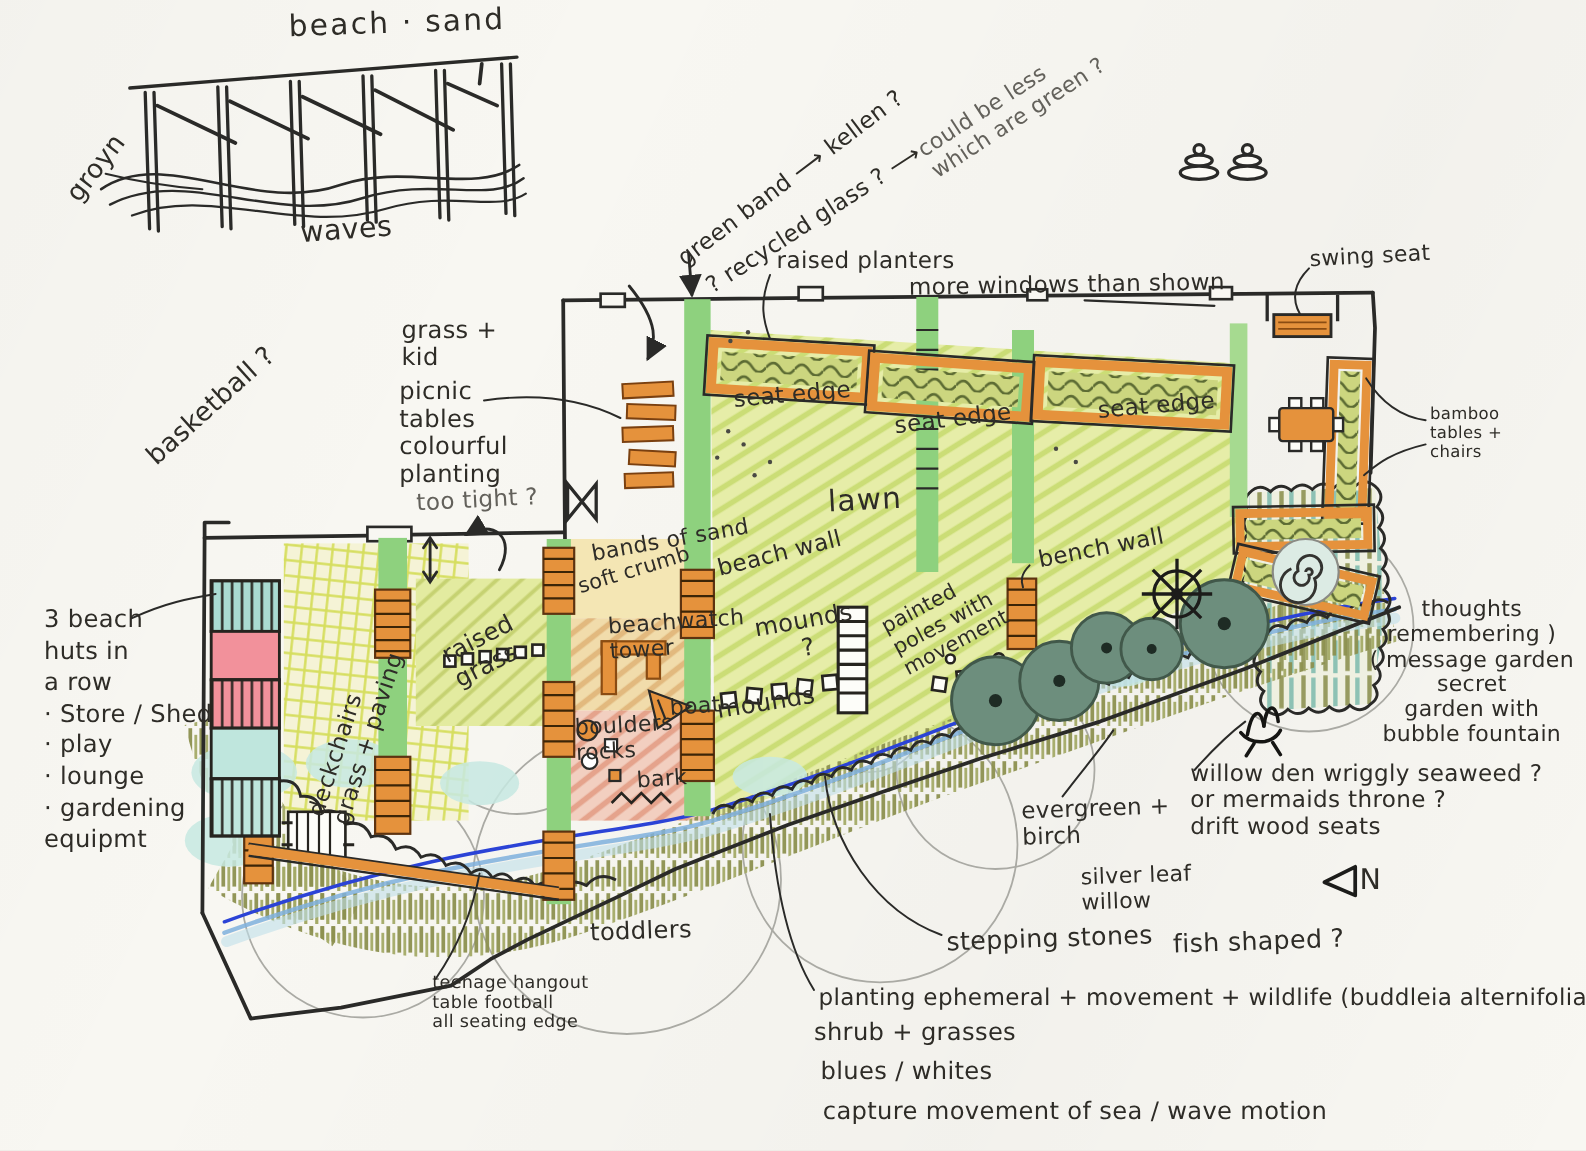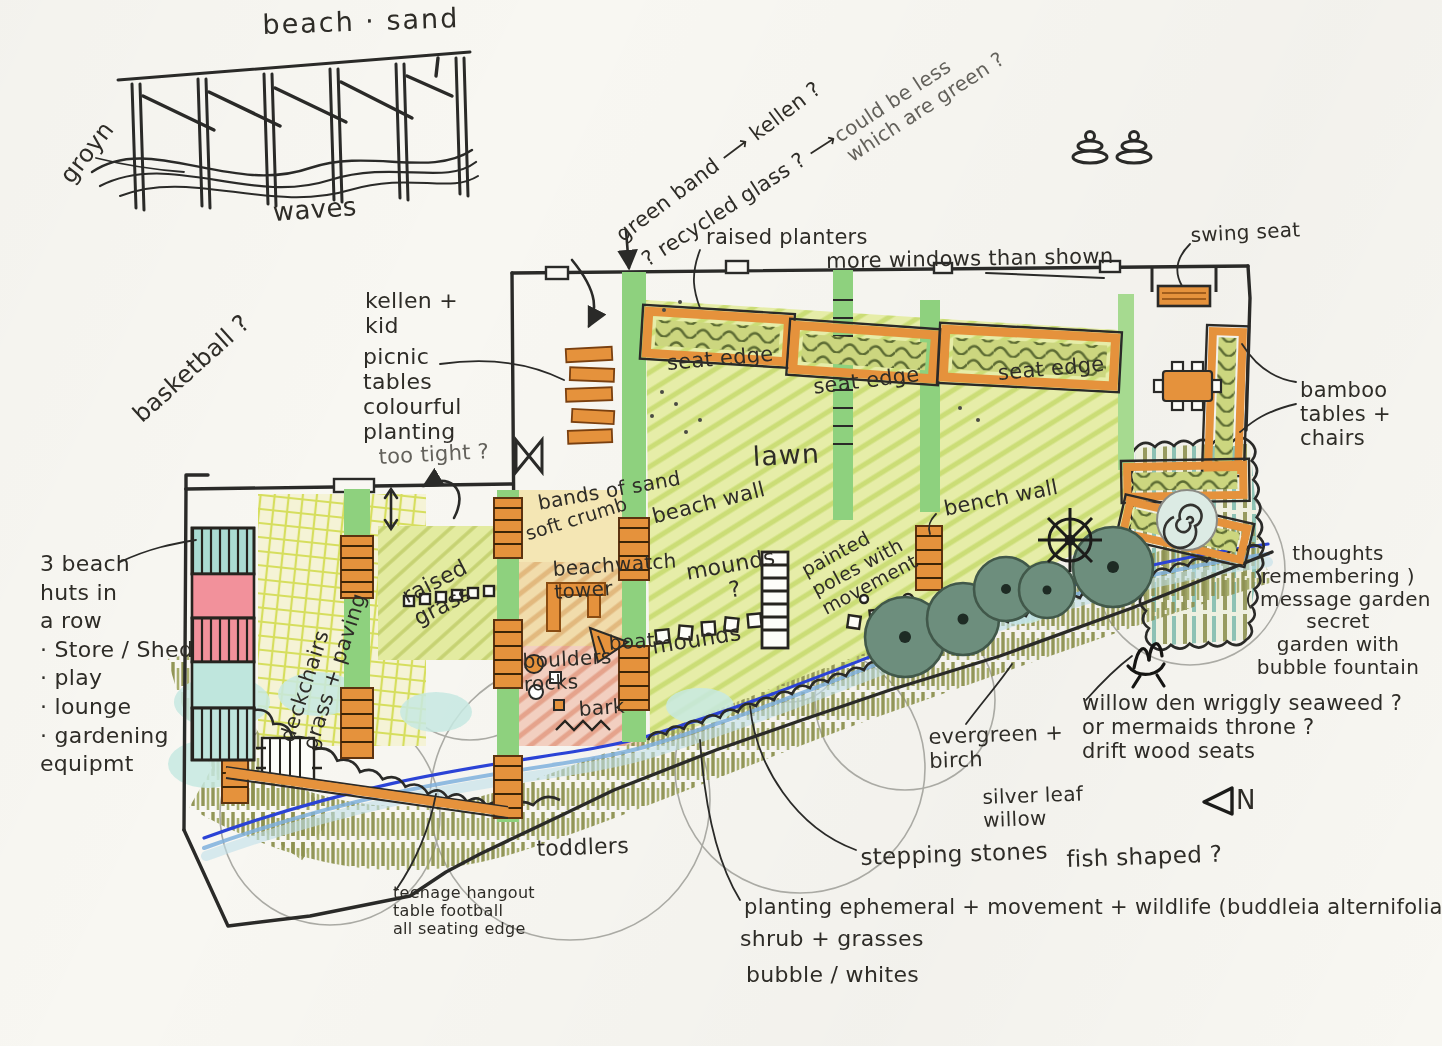--- a/index.html
+++ b/index.html
@@ -408,21 +408,21 @@
 <div class="note nowrap" style="left:272px;top:198px;font-size:26px;transform:rotate(-4deg)">waves</div>
 
 <div class="note nowrap" style="left:612px;top:228px;font-size:21px;transform:rotate(-37deg)">green band ⟶ kellen ?</div>
 <div class="note nowrap" style="left:638px;top:252px;font-size:21px;transform:rotate(-33deg)">? recycled glass ? ⟶</div>
 <div class="note nowrap gray" style="left:830px;top:128px;font-size:20px;transform:rotate(-33deg)">could be less
 which are green ?</div>
 <div class="note nowrap" style="left:706px;top:226px;font-size:21px">raised planters</div>
 <div class="note nowrap" style="left:826px;top:250px;font-size:21px;transform:rotate(-1deg)">more windows than shown</div>
 <div class="note nowrap" style="left:1190px;top:224px;font-size:20px;transform:rotate(-3deg)">swing seat</div>
 
-<div class="note" style="left:365px;top:288px;font-size:22px">kellen +
+<div class="note" style="left:365px;top:288px;font-size:22px">grass +
 kid</div>
 <div class="note" style="left:363px;top:344px;font-size:22px">picnic
 tables
 colourful
 planting</div>
 <div class="note nowrap gray" style="left:378px;top:446px;font-size:21px;transform:rotate(-3deg)">too tight ?</div>
 <div class="note nowrap" style="left:128px;top:408px;font-size:24px;transform:rotate(-42deg)">basketball ?</div>
 
 <div class="note" style="left:40px;top:550px;font-size:22px;line-height:1.3">3 beach
 huts in
@@ -452,21 +452,21 @@
 <div class="note" style="left:522px;top:650px;font-size:20px;transform:rotate(-3deg)">boulders
 rocks</div>
 <div class="note nowrap" style="left:578px;top:698px;font-size:20px;transform:rotate(-4deg)">bark</div>
 
 <div class="note nowrap" style="left:666px;top:352px;font-size:21px;transform:rotate(-5deg)">seat edge</div>
 <div class="note nowrap" style="left:812px;top:376px;font-size:21px;transform:rotate(-7deg)">seat edge</div>
 <div class="note nowrap" style="left:997px;top:362px;font-size:21px;transform:rotate(-5deg)">seat edge</div>
 <div class="note nowrap" style="left:752px;top:442px;font-size:27px;letter-spacing:1px;transform:rotate(-3deg)">lawn</div>
 <div class="note nowrap" style="left:942px;top:498px;font-size:21px;transform:rotate(-11deg)">bench wall</div>
 
-<div class="note" style="left:1300px;top:379px;font-size:21px">bamboo
+<div class="note" style="left:1300px;top:368px;font-size:15px">bamboo
 tables +
   chairs</div>
 <div class="note ctr" style="left:1238px;top:542px;font-size:20px;width:200px">thoughts
 remembering )
 ( message garden
 secret
 garden with
 bubble fountain</div>
 <div class="note" style="left:1082px;top:692px;font-size:21px">willow den wriggly seaweed ?
 or mermaids throne ?
@@ -478,15 +478,16 @@
 <div class="note nowrap" style="left:1236px;top:786px;font-size:26px">N</div>
 
 <div class="note nowrap" style="left:536px;top:836px;font-size:22px;transform:rotate(-2deg)">toddlers</div>
 <div class="note" style="left:393px;top:884px;font-size:16px">teenage hangout
 table football
 all seating edge</div>
 <div class="note nowrap" style="left:860px;top:844px;font-size:23px;transform:rotate(-2deg)">stepping stones</div>
 <div class="note nowrap" style="left:1066px;top:846px;font-size:23px;transform:rotate(-2deg)">fish shaped ?</div>
 <div class="note nowrap" style="left:744px;top:896px;font-size:21px">planting ephemeral + movement + wildlife (buddleia alternifolia)</div>
 <div class="note nowrap" style="left:740px;top:926px;font-size:22px">shrub + grasses</div>
-<div class="note nowrap" style="left:746px;top:962px;font-size:22px">bubble / whites</div>
+<div class="note nowrap" style="left:746px;top:962px;font-size:22px">blues / whites</div>
+<div class="note nowrap" style="left:748px;top:998px;font-size:22px">capture movement of sea / wave motion</div>
 
 </div>
 
 </body></html>

